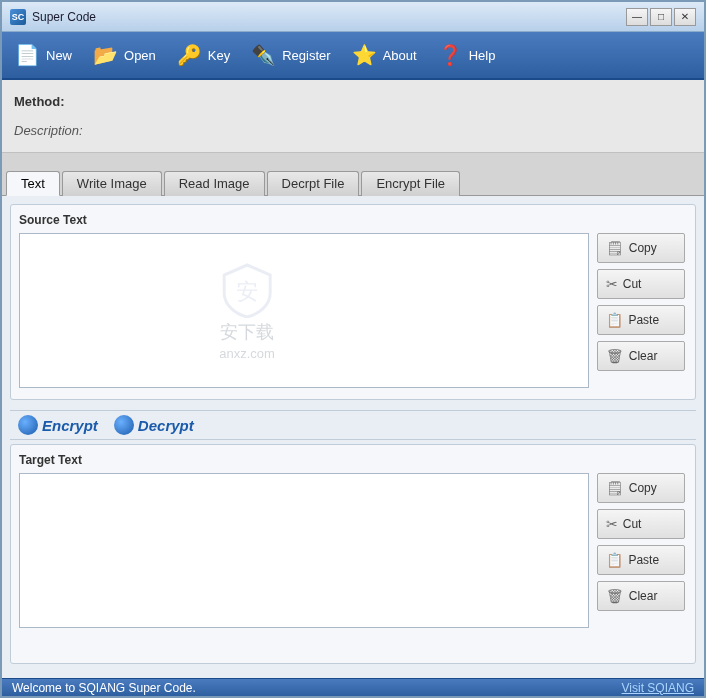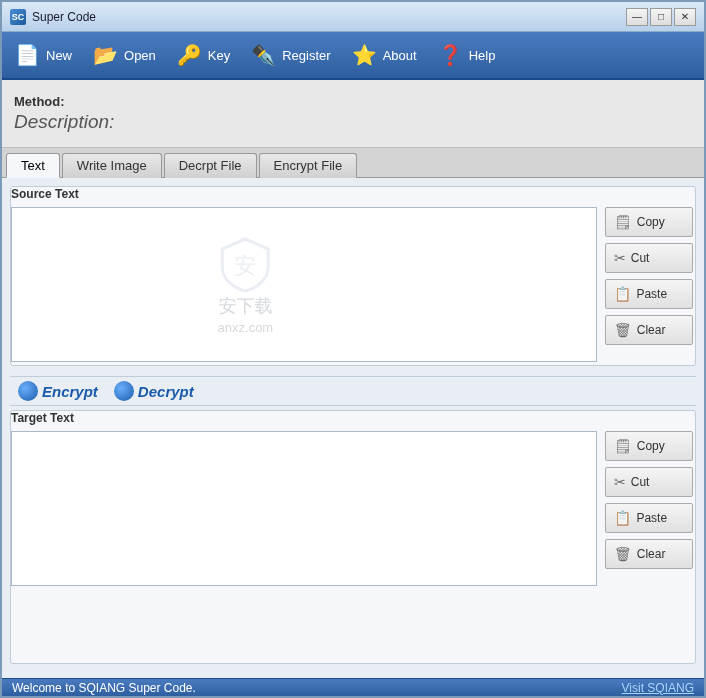--- a/index.html
+++ b/index.html
@@ -97,31 +97,31 @@
       border-bottom: 1px solid #c0c0c0;
       min-height: 50px;
     }
     .info-method {
       font-weight: bold;
       font-size: 13px;
       color: #333;
     }
     .info-desc {
       font-style: italic;
-      font-size: 19px;
+      font-size: 13px;
       color: #555;
-      margin-top: 2px;
+      margin-top: 14px;
     }
 
     
     .tab-bar {
       display: flex;
       background: #d4d4d4;
       border-bottom: 1px solid #999;
-      padding-top: 4px;
+      padding-top: 17px;
       padding-left: 4px;
       gap: 2px;
     }
     .tab {
       padding: 4px 14px;
       border: 1px solid #999;
       background: linear-gradient(to bottom, #e8e8e8, #d0d0d0);
       cursor: pointer;
       font-size: 13px;
       color: #333;
@@ -136,21 +136,21 @@
       font-weight: normal;
       color: #000;
       z-index: 1;
     }
 
     
     .section-box {
       background: #f5f7fa;
       border: 1px solid #c0ccd8;
       border-radius: 3px;
-      padding: 0;
+      padding: 8px;
       margin-bottom: 6px;
     }
     .section-label {
       font-size: 12px;
       font-weight: bold;
       color: #333;
       margin-bottom: 6px;
     }
 
     .text-area-row {
@@ -343,20 +343,23 @@
     <div class="info-method">Method:</div>
     <div class="info-desc">Description:</div>
   </div>
 
   <div class="tab-bar">
     <div class="tab active">
       <span>Text</span>
     </div>
     <div class="tab">
       <span>Write Image</span>
+    </div>
+    <div class="tab">
+      <span>Read Image</span>
     </div>
     <div class="tab">
       <span>Decrpt File</span>
     </div>
     <div class="tab">
       <span>Encrypt File</span>
     </div>
   </div>
 
   <div class="tab-content" style="padding: 8px; background: #e8eef4; flex: 1; overflow: hidden; display: flex; flex-direction: column; gap: 4px;">

